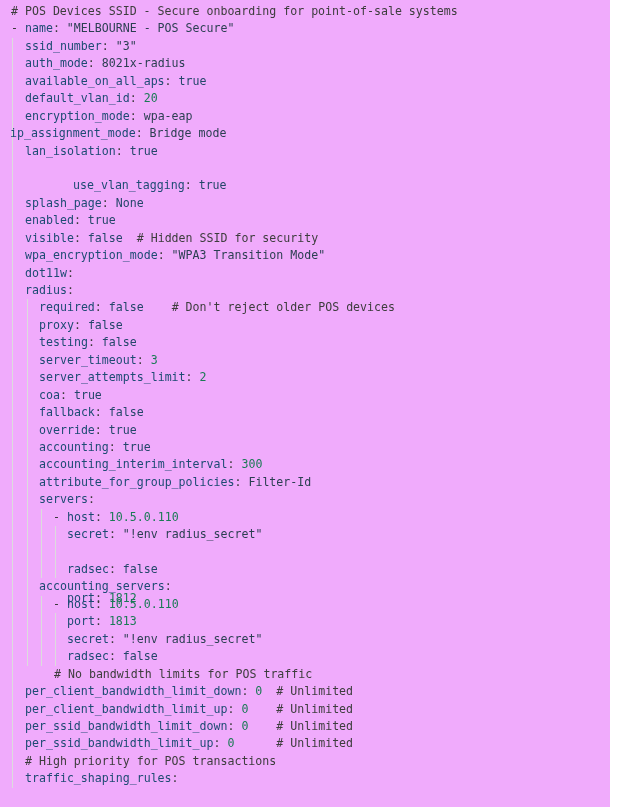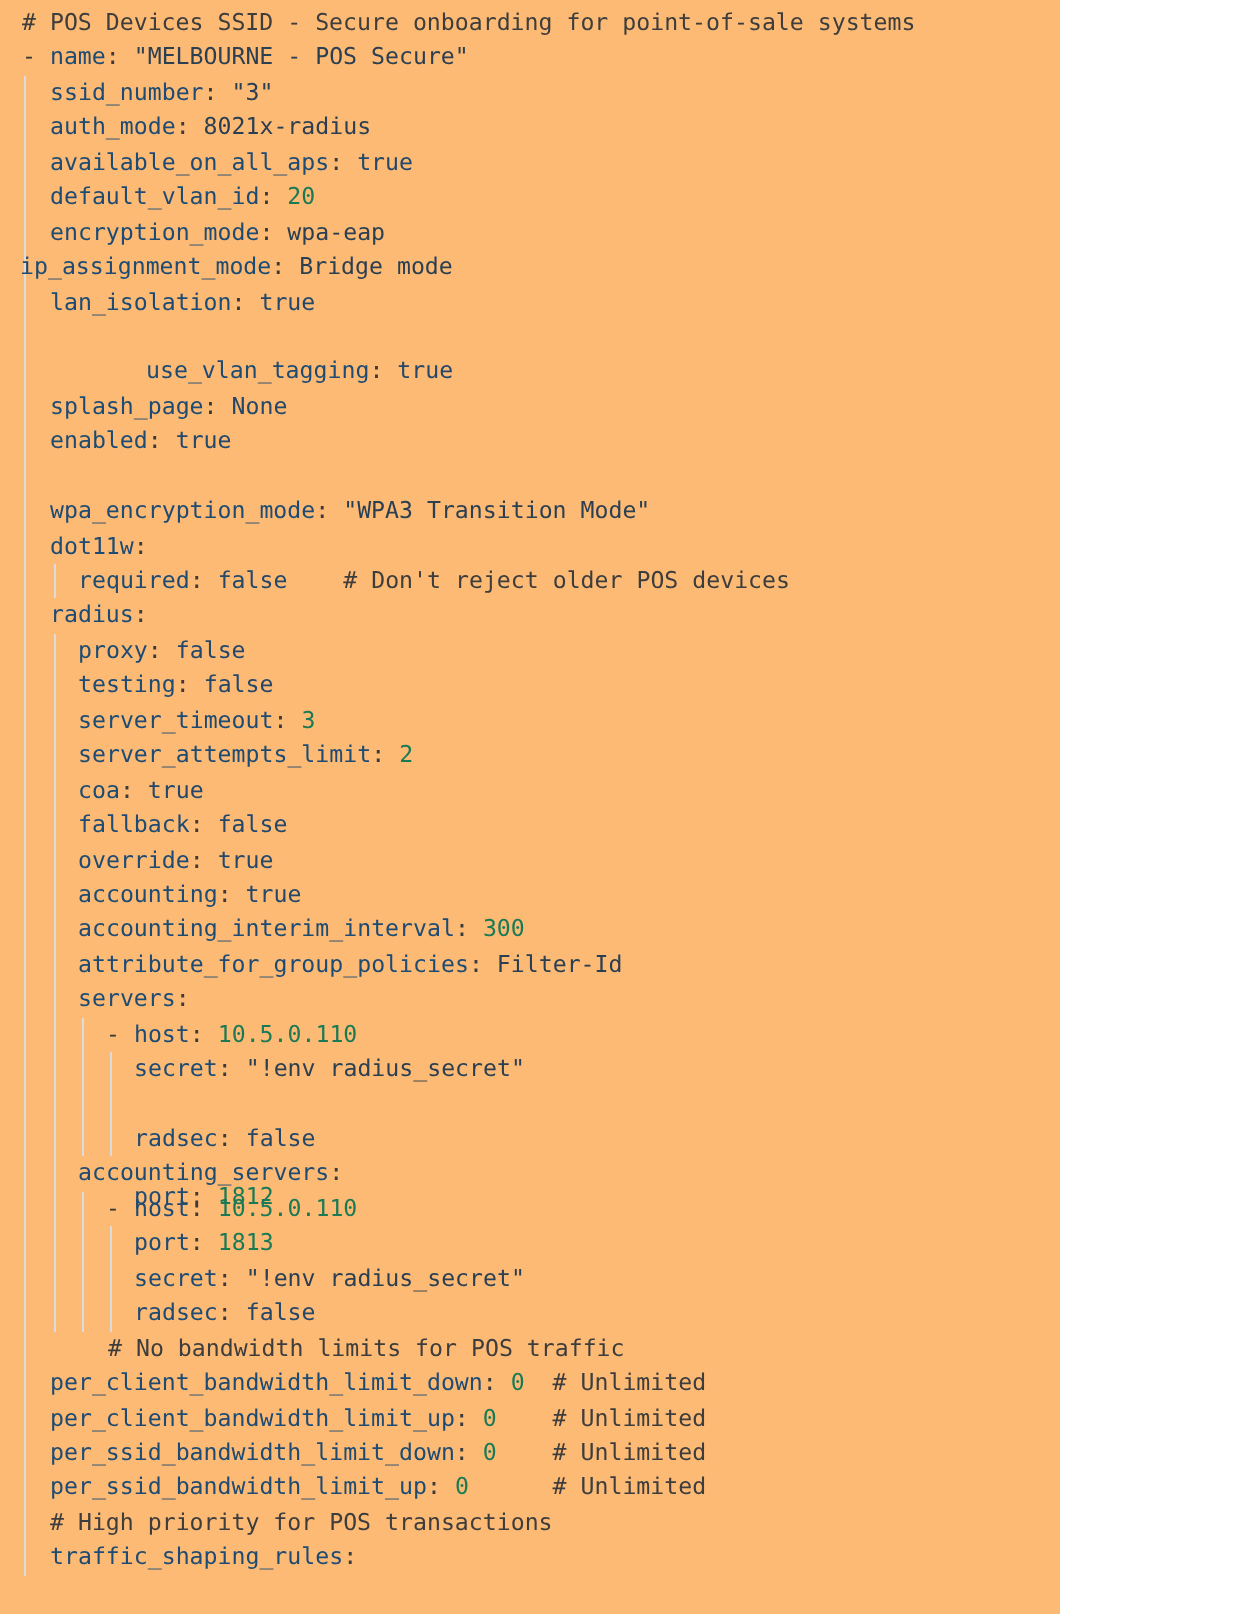--- a/index.html
+++ b/index.html
@@ -1,19 +1,19 @@
 <!DOCTYPE html>
 <html><head>
 <meta charset="utf-8">
 <style>
   html, body { margin: 0; padding: 0; background: #ffffff; }
   body { width: 629px; height: 807px; overflow: hidden; position: relative; }
   .editor {
-    position: absolute; left: 0; top: 0; width: 530px; height: 807px;
-    background: #fdba74;
+    position: absolute; left: 0; top: 0; width: 610px; height: 807px;
+    background: #f0abfc;
     font-family: "DejaVu Sans Mono", "Liberation Mono", monospace;
     font-size: 11.6px;
     line-height: 17.45px;
     padding-top: 3px;
     box-sizing: border-box;
   }
   .line { position: relative; white-space: pre; height: 17.45px; }
   .guide { position: absolute; top: 0; bottom: 0; width: 1px; background: #dcdcdc; }
   .txt { position: absolute; top: 0; left: 0; }
   .k { color: #1d4b73; }
@@ -34,25 +34,25 @@
     <div class="line"><span class="guide" style="left: 12px;"></span><span class="txt" style="left: 25px;"><span class="k">auth_mode</span><span class="p">: </span><span class="s">8021x-radius</span></span></div>
     <div class="line"><span class="guide" style="left: 12px;"></span><span class="txt" style="left: 25px;"><span class="k">available_on_all_aps</span><span class="p">: </span><span class="b">true</span></span></div>
     <div class="line"><span class="guide" style="left: 12px;"></span><span class="txt" style="left: 25px;"><span class="k">default_vlan_id</span><span class="p">: </span><span class="n">20</span></span></div>
     <div class="line"><span class="guide" style="left: 12px;"></span><span class="txt" style="left: 25px;"><span class="k">encryption_mode</span><span class="p">: </span><span class="s">wpa-eap</span></span></div>
     <div class="line"><span class="guide" style="left: 12px;"></span><span class="txt" style="left: 10px;"><span class="k">ip_assignment_mode</span><span class="p">: </span><span class="s">Bridge mode</span></span></div>
     <div class="line"><span class="guide" style="left: 12px;"></span><span class="txt" style="left: 25px;"><span class="k">lan_isolation</span><span class="p">: </span><span class="b">true</span></span></div>
     <div class="line"><span class="guide" style="left: 12px;"></span></div>
     <div class="line"><span class="guide" style="left: 12px;"></span><span class="txt" style="left: 25px; margin-left: 48px;"><span class="k">use_vlan_tagging</span><span class="p">: </span><span class="b">true</span></span></div>
     <div class="line"><span class="guide" style="left: 12px;"></span><span class="txt" style="left: 25px;"><span class="k">splash_page</span><span class="p">: </span><span class="b">None</span></span></div>
     <div class="line"><span class="guide" style="left: 12px;"></span><span class="txt" style="left: 25px;"><span class="k">enabled</span><span class="p">: </span><span class="b">true</span></span></div>
-    <div class="line"><span class="guide" style="left: 12px;"></span></div>
+    <div class="line"><span class="guide" style="left: 12px;"></span><span class="txt" style="left: 25px;"><span class="k">visible</span><span class="p">: </span><span class="b">false</span><span class="c">  # Hidden SSID for security</span></span></div>
     <div class="line"><span class="guide" style="left: 12px;"></span><span class="txt" style="left: 25px;"><span class="k">wpa_encryption_mode</span><span class="p">: </span><span class="s">"WPA3 Transition Mode"</span></span></div>
     <div class="line"><span class="guide" style="left: 12px;"></span><span class="txt" style="left: 25px;"><span class="k">dot11w</span><span class="p">:</span></span></div>
+    <div class="line"><span class="guide" style="left: 12px;"></span><span class="txt" style="left: 25px;"><span class="k">radius</span><span class="p">:</span></span></div>
     <div class="line"><span class="guide" style="left: 12px;"></span><span class="guide" style="left: 27px;"></span><span class="txt" style="left: 39px;"><span class="k">required</span><span class="p">: </span><span class="b">false</span><span class="c">    # Don't reject older POS devices</span></span></div>
-    <div class="line"><span class="guide" style="left: 12px;"></span><span class="txt" style="left: 25px;"><span class="k">radius</span><span class="p">:</span></span></div>
     <div class="line"><span class="guide" style="left: 12px;"></span><span class="guide" style="left: 27px;"></span><span class="txt" style="left: 39px;"><span class="k">proxy</span><span class="p">: </span><span class="b">false</span></span></div>
     <div class="line"><span class="guide" style="left: 12px;"></span><span class="guide" style="left: 27px;"></span><span class="txt" style="left: 39px;"><span class="k">testing</span><span class="p">: </span><span class="b">false</span></span></div>
     <div class="line"><span class="guide" style="left: 12px;"></span><span class="guide" style="left: 27px;"></span><span class="txt" style="left: 39px;"><span class="k">server_timeout</span><span class="p">: </span><span class="n">3</span></span></div>
     <div class="line"><span class="guide" style="left: 12px;"></span><span class="guide" style="left: 27px;"></span><span class="txt" style="left: 39px;"><span class="k">server_attempts_limit</span><span class="p">: </span><span class="n">2</span></span></div>
     <div class="line"><span class="guide" style="left: 12px;"></span><span class="guide" style="left: 27px;"></span><span class="txt" style="left: 39px;"><span class="k">coa</span><span class="p">: </span><span class="b">true</span></span></div>
     <div class="line"><span class="guide" style="left: 12px;"></span><span class="guide" style="left: 27px;"></span><span class="txt" style="left: 39px;"><span class="k">fallback</span><span class="p">: </span><span class="b">false</span></span></div>
     <div class="line"><span class="guide" style="left: 12px;"></span><span class="guide" style="left: 27px;"></span><span class="txt" style="left: 39px;"><span class="k">override</span><span class="p">: </span><span class="b">true</span></span></div>
     <div class="line"><span class="guide" style="left: 12px;"></span><span class="guide" style="left: 27px;"></span><span class="txt" style="left: 39px;"><span class="k">accounting</span><span class="p">: </span><span class="b">true</span></span></div>
     <div class="line"><span class="guide" style="left: 12px;"></span><span class="guide" style="left: 27px;"></span><span class="txt" style="left: 39px;"><span class="k">accounting_interim_interval</span><span class="p">: </span><span class="n">300</span></span></div>
     <div class="line"><span class="guide" style="left: 12px;"></span><span class="guide" style="left: 27px;"></span><span class="txt" style="left: 39px;"><span class="k">attribute_for_group_policies</span><span class="p">: </span><span class="s">Filter-Id</span></span></div>

